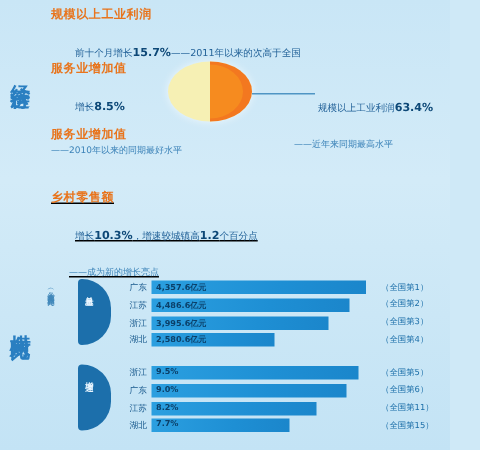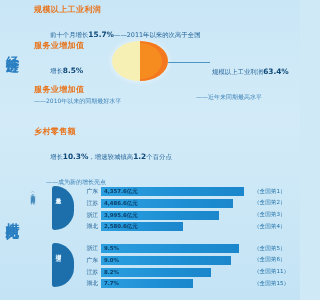--- a/index.html
+++ b/index.html
@@ -129,21 +129,21 @@
         <span>规模以上工业利润</span><b>63.4%</b>
       </div>
       <div class="blk-sub">——近年来同期最高水平</div>
     </div>
 
     <div class="block" style="top:84px;">
       <div class="blk-title">服务业增加值</div>
       <div class="blk-sub">——2010年以来的同期最好水平</div>
     </div>
 
-    <div class="block" style="top:126px;">
+    <div class="block" style="top:126px;text-decoration:underline;">
       <div class="blk-title">乡村零售额</div>
       <div class="blk-line">
         <span>增长</span><b>10.3%</b><span>，增速较城镇高</span><b>1.2</b><span>个百分点</span>
       </div>
       <div class="blk-sub" style="padding-left:12px;">——成为新的增长亮点</div>
     </div>
   </div>
 
   <div class="side-label bot-side">横向对比</div>
 

